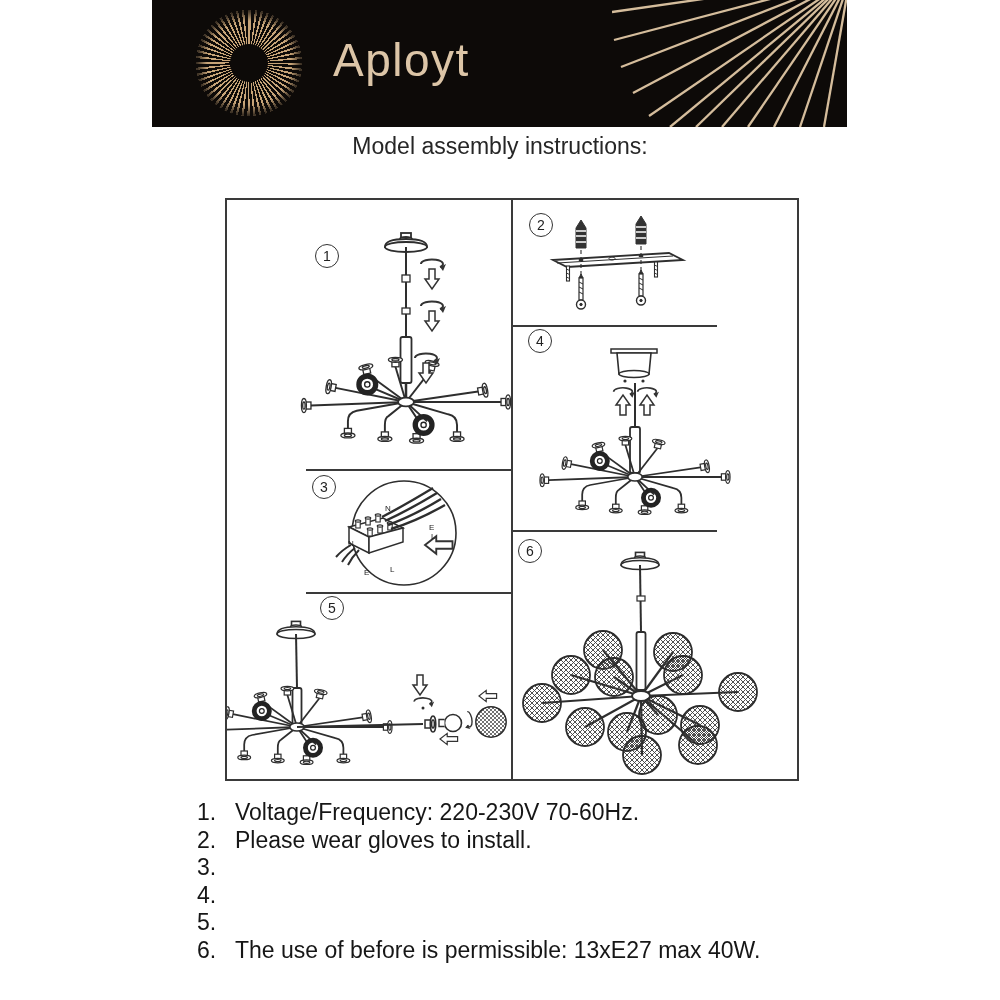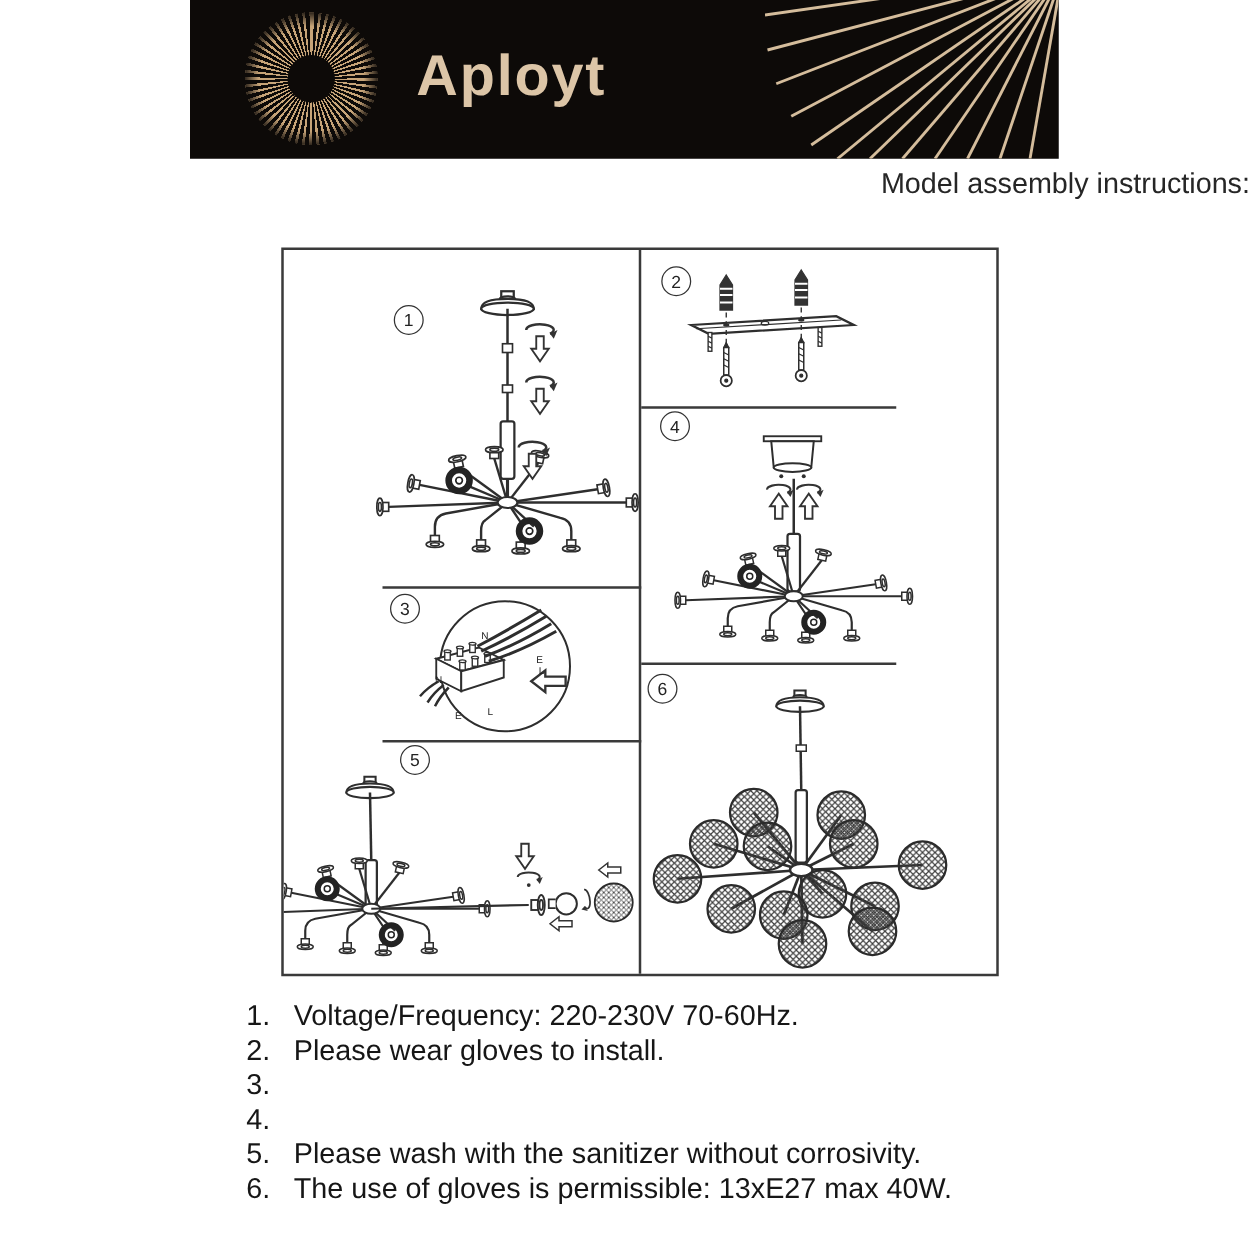--- a/index.html
+++ b/index.html
@@ -8,24 +8,24 @@
   
   .header{position:absolute;left:152px;top:0;width:695px;height:127px;
           background:var(--header_bg,#0d0a08);overflow:hidden;}
   .sunburst{position:absolute;left:44px;top:10px;width:106px;height:106px;border-radius:50%;
             background:repeating-conic-gradient(from 0deg,var(--gold,#c7a478) 0deg 2.6deg,rgba(0,0,0,0) 2.6deg 6.4deg);}
   .sunburst::before{content:"";position:absolute;inset:0;border-radius:50%;
             background:radial-gradient(circle,rgba(13,10,8,0) 56%,var(--header_bg,#0d0a08) 74%);}
   .sunburst::after{content:"";position:absolute;inset:34px;border-radius:50%;
             background:var(--header_bg,#0d0a08);}
   .brand{position:absolute;left:181px;top:33px;font-size:46px;letter-spacing:1.5px;
-         color:var(--wordmark,#dcc5a7);font-weight:700;}
+         color:var(--wordmark,#dcc5a7);font-weight:400;}
   .rays{position:absolute;right:0;top:0;}
   
-  .title{position:absolute;left:0;top:132px;width:100%;text-align:right;
+  .title{position:absolute;left:0;top:132px;width:100%;text-align:center;
          font-size:23px;line-height:29.5px;color:#262626;}
   
   .dbox{position:absolute;left:225px;top:198px;width:570px;height:579px;
         border:2px solid var(--line,#3a3a3a);background:#fff;}
   .line{position:absolute;background:var(--line,#3a3a3a);}
   .vline{left:284px;top:0;width:2px;height:100%;}
   .hl1{left:79px;top:269px;width:207px;height:2px;}
   .hl2{left:79px;top:392px;width:207px;height:2px;}
   .hr1{left:286px;top:125px;width:204px;height:2px;}
   .hr2{left:286px;top:330px;width:204px;height:2px;}
@@ -332,21 +332,20 @@
       <span>Please wear gloves to install.</span>
     </div>
     <div class="note-row">
       <span class="note-num">3.</span>
     </div>
     <div class="note-row">
       <span class="note-num">4.</span>
     </div>
     <div class="note-row">
       <span class="note-num">5.</span>
-      <span>Please wash with the sanitizer without corrosivity.</span>
     </div>
     <div class="note-row">
       <span class="note-num">6.</span>
-      <span>The use of gloves is permissible: 13xE27 max 40W.</span>
+      <span>The use of before is permissible: 13xE27 max 40W.</span>
     </div>
   </div>
 
 </div>
 
 </body></html>

